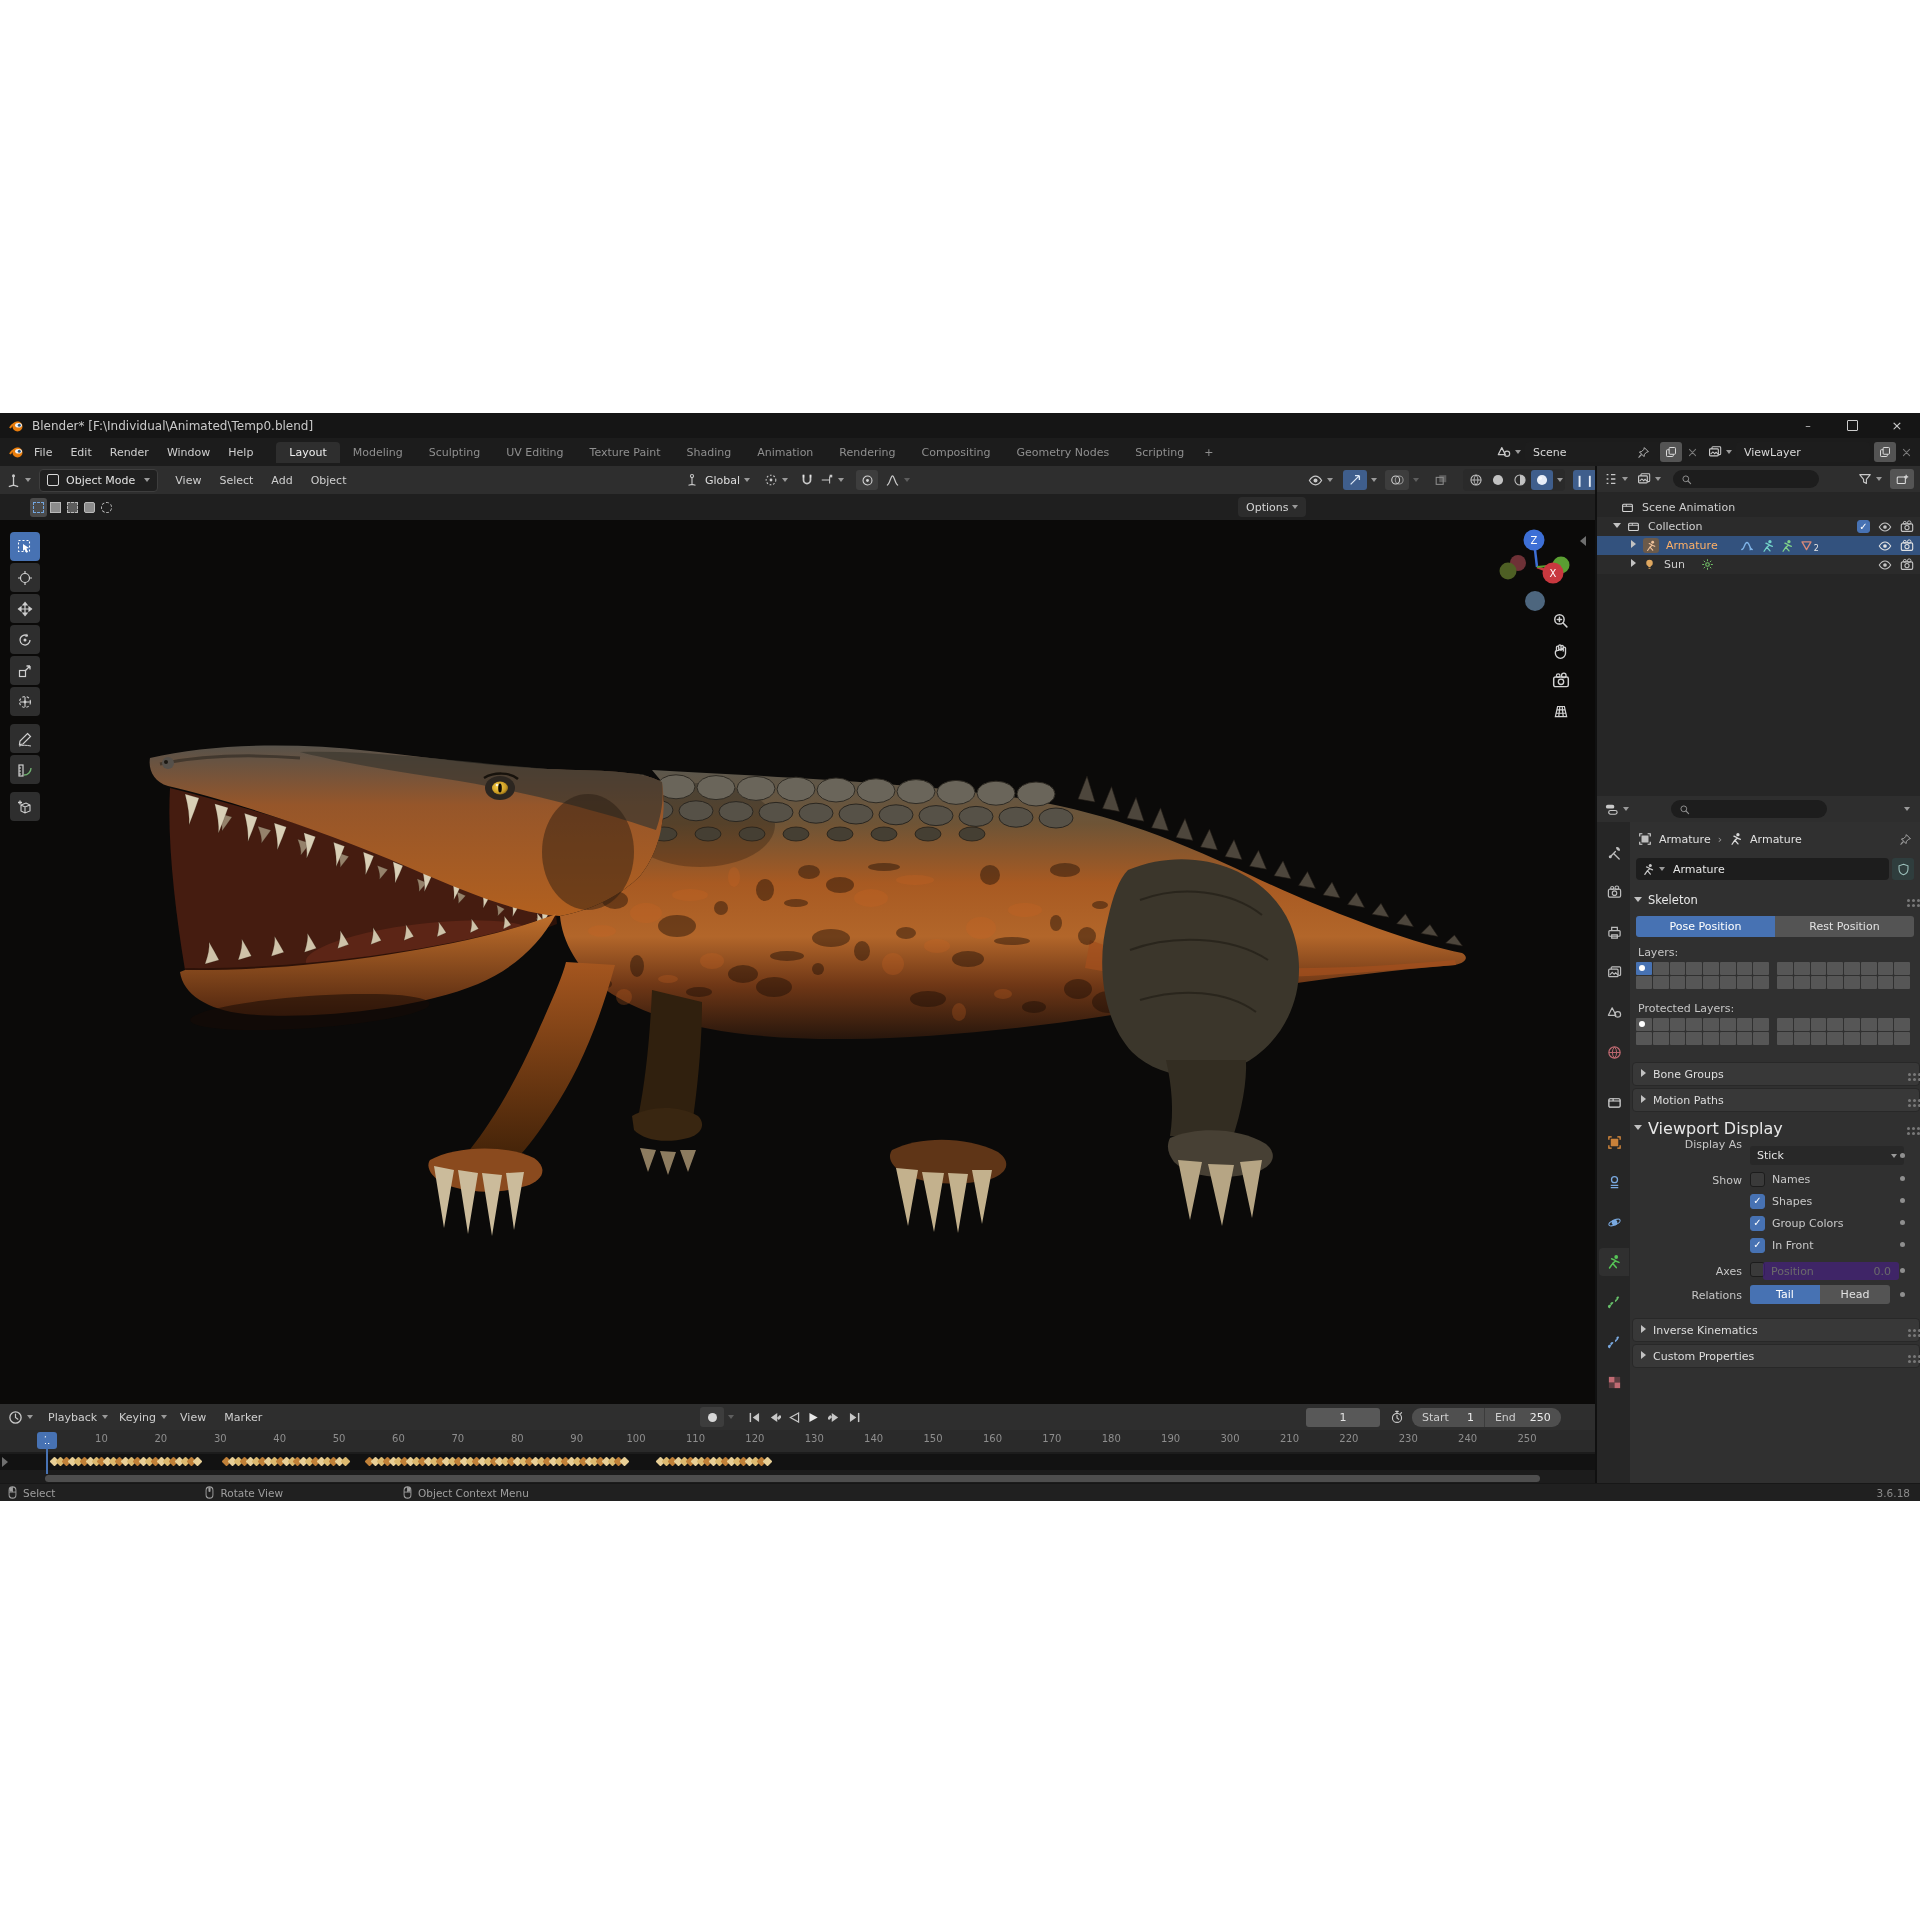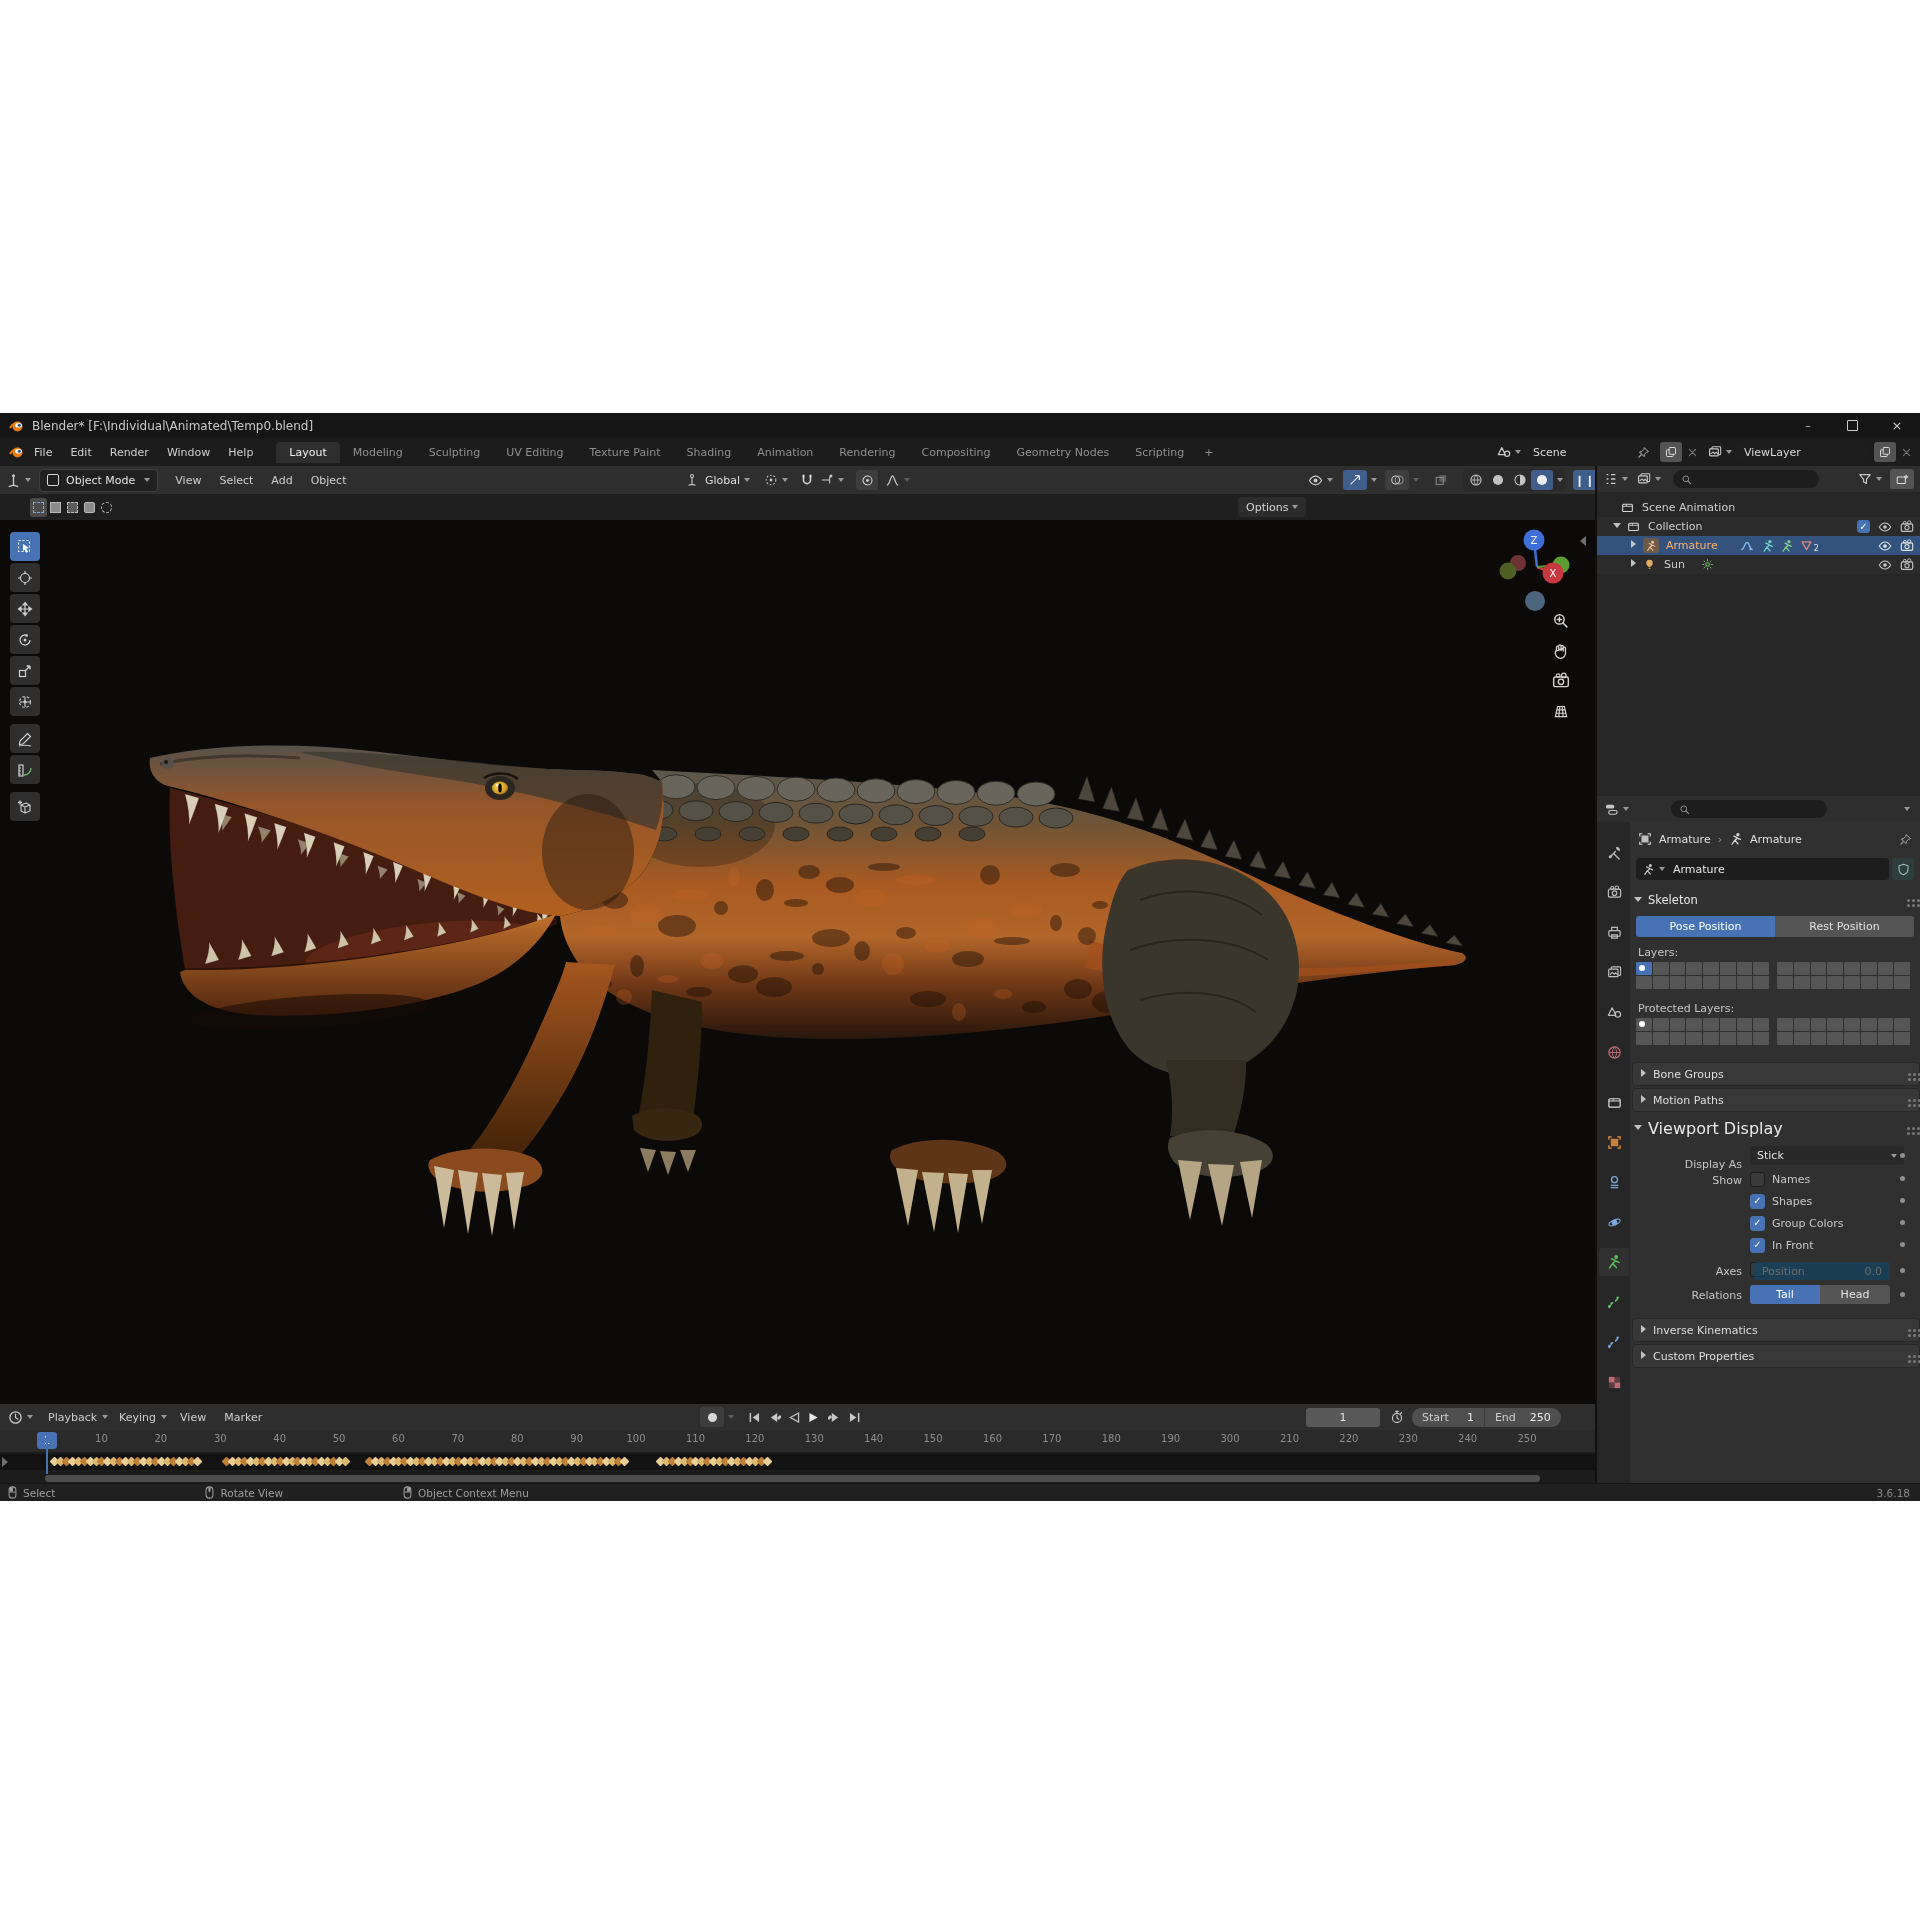--- a/index.html
+++ b/index.html
@@ -1033,21 +1033,21 @@
             <span class="dots"></span>
         </div>
 
         <div class="r flex" style="left:4px;top:296px;width:282px;height:20px">
           <span class="tri-open"></span>
           <span style="color:#e8e8e8;font-size:16px">Viewport Display</span>
           <div style="flex:1"></div>
             <span class="dots" style="margin-right:6px"></span>
         </div>
 
-        <span class="vd-row-label" style="left:0;top:336px">Display As</span>
+        <span class="vd-row-label" style="left:0;top:316px">Display As</span>
         <div class="r flex" style="left:120px;top:324px;width:140px;height:19px;background:#282828;border-radius:3px;padding:0 7px">
           <span style="color:#e2e2e2">Stick</span>
           <div style="flex:1"></div>
             <span class="dd"></span>
         </div>
         <span class="adot" style="left:270px;top:331px"></span>
 
         <span class="vd-row-label" style="left:0;top:352px">Show</span>
         <div class="r flex" style="left:120px;top:349px;height:16px">
           <span class="chk"></span>
@@ -1068,21 +1068,21 @@
         <span class="adot" style="left:270px;top:398px"></span>
 
         <div class="r flex" style="left:120px;top:415px;height:16px">
           <span class="chk on"></span>
           <span style="margin-left:7px;color:#c8c8c8">In Front</span>
         </div>
         <span class="adot" style="left:270px;top:420px"></span>
 
         <span class="vd-row-label" style="left:0;top:443px">Axes</span>
         <span class="chk" style="position:absolute;left:120px;top:440px"></span>
-        <div class="r flex" style="left:124px;top:440px;width:120px;height:18px;background:#0c4a6e;border-radius:3px;padding:0 8px;opacity:.55">
+        <div class="r flex" style="left:133px;top:440px;width:120px;height:18px;background:#4c1d95;border-radius:3px;padding:0 8px;opacity:.55">
           <span style="color:#9a9a9a">Position</span>
           <div style="flex:1"></div>
           <span style="color:#9a9a9a">0.0</span>
         </div>
         <span class="adot" style="left:270px;top:446px"></span>
 
         <span class="vd-row-label" style="left:0;top:467px">Relations</span>
         <div class="r flex" style="left:120px;top:463px;width:140px;height:19px">
           <span class="btn" style="flex:1;height:19px;background:#4772b3;border-radius:3px 0 0 3px;color:#ffffff">Tail</span>
           <span class="btn" style="flex:1;height:19px;border-radius:0 3px 3px 0">Head</span>

